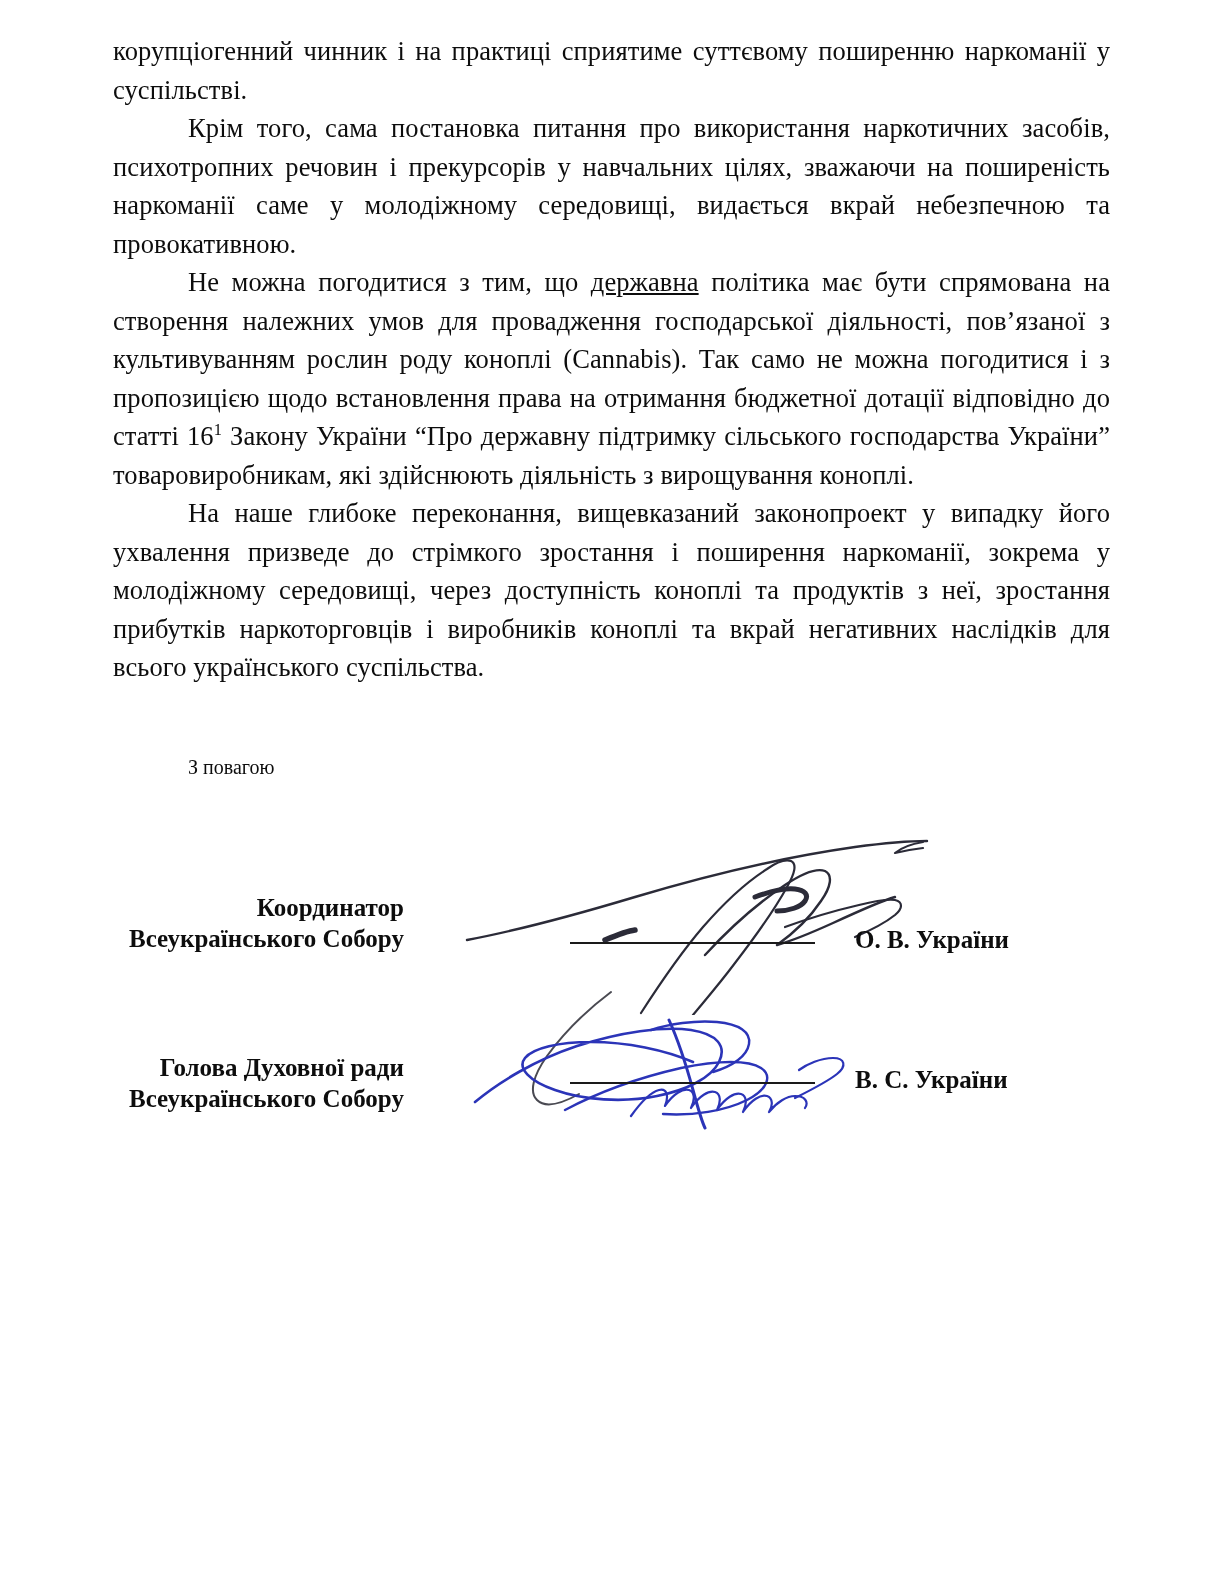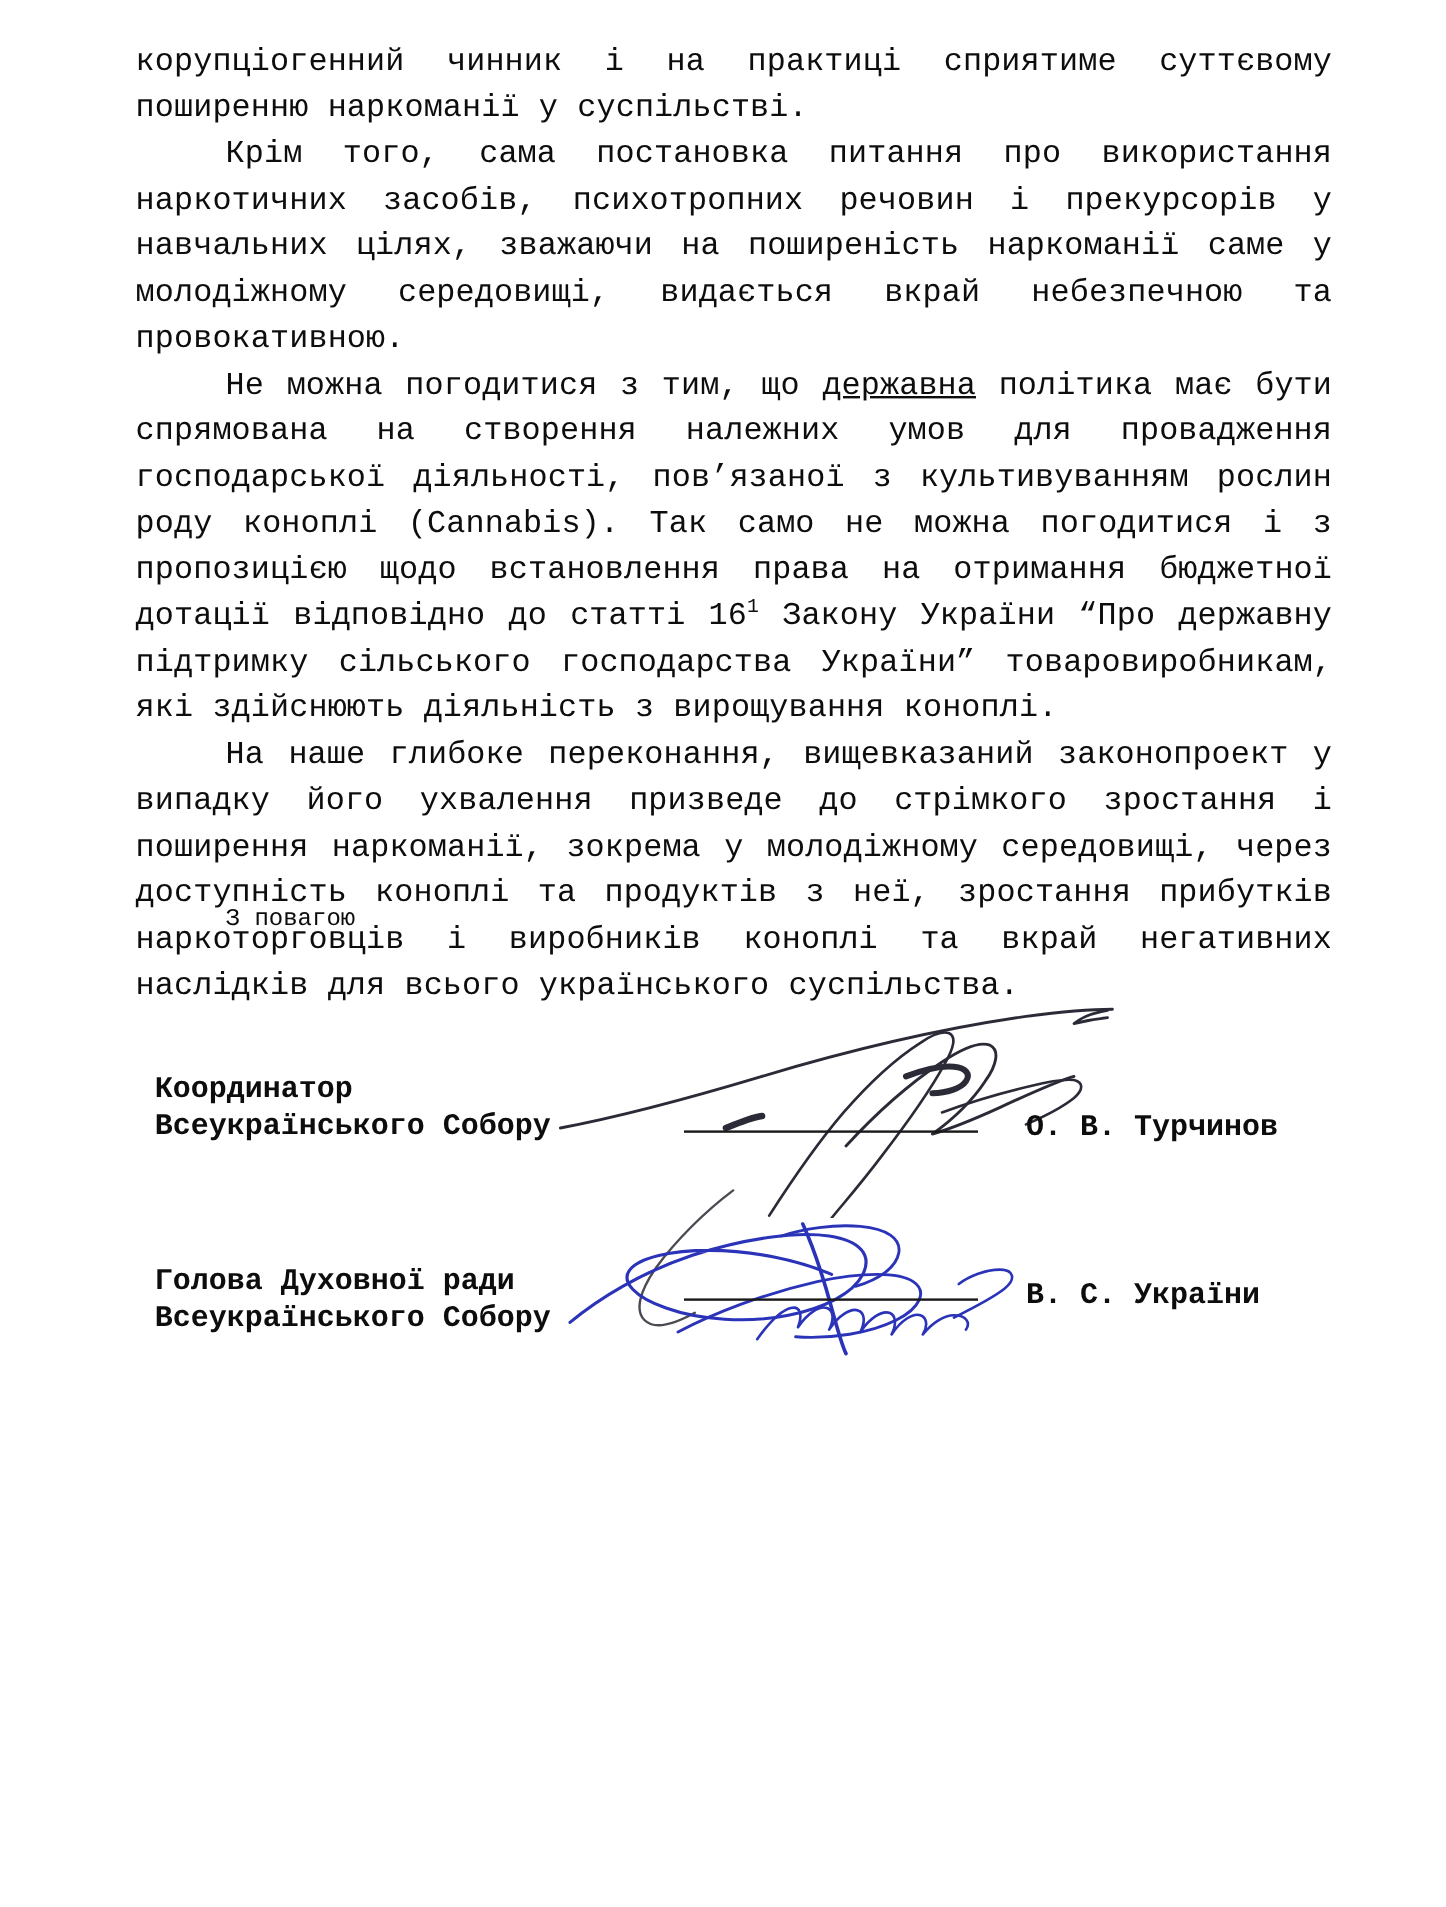--- a/index.html
+++ b/index.html
@@ -7,21 +7,21 @@
     margin: 0;
     padding: 0;
     background: #ffffff;
   }
   .page {
     position: relative;
     width: 1205px;
     height: 1589px;
     background: #ffffff;
     overflow: hidden;
-    font-family: Liberation Mono, monospace;
+    font-family: Liberation Serif, serif;
     color: #0d0d0d;
   }
   .body-block {
     position: absolute;
     left: 113px;
     top: 32px;
     width: 997px;
   }
   p.para {
     margin: 0;
@@ -70,20 +70,21 @@
   .sig-row--first { top: 880px; }
   .sig-row--second { top: 1020px; }
 
   .sig-title {
     position: absolute;
     left: 129px;
     font-weight: bold;
     font-size: 25px;
     line-height: 31px;
     white-space: pre-line;
+    text-align: right;
   }
   .sig-row--first .sig-title { top: 12px; }
   .sig-row--second .sig-title { top: 32px; }
 
   .sig-name {
     position: absolute;
     left: 855px;
     font-weight: bold;
     font-size: 25px;
     line-height: 31px;
@@ -162,21 +163,21 @@
           <path d="M300 62 C316 56 330 53 340 54 C350 55 354 60 350 66 C346 72 334 76 322 76" stroke-width="5" stroke-linecap="round"></path>
           <path d="M330 92 C352 84 378 76 404 70 C420 66 432 64 440 65 C448 67 448 73 440 80
                    C430 88 414 96 400 102" stroke-width="2.2"></path>
           <path d="M150 105 C162 100 172 96 180 95" stroke-width="5.5"></path>
         </g>
       </svg>
     </div>
 
     <div class="sig-rule"></div>
 
-    <div class="sig-name">О. В. Турчинов</div>
+    <div class="sig-name">О. В. України</div>
   </div>
 
   <div class="sig-row sig-row--second">
     <div class="sig-title">Голова Духовної ради
 Всеукраїнського Собору</div>
 
     <div class="sig-ink">
       <svg viewBox="0 0 430 140" xmlns="http://www.w3.org/2000/svg" aria-hidden="true">
         <g fill="none" stroke-linecap="round" stroke-linejoin="round">
           <path d="M156 2 C132 20 108 44 92 66 C78 86 74 102 82 110 C90 118 106 114 124 104" stroke="#4a4a52" stroke-width="2"></path>

